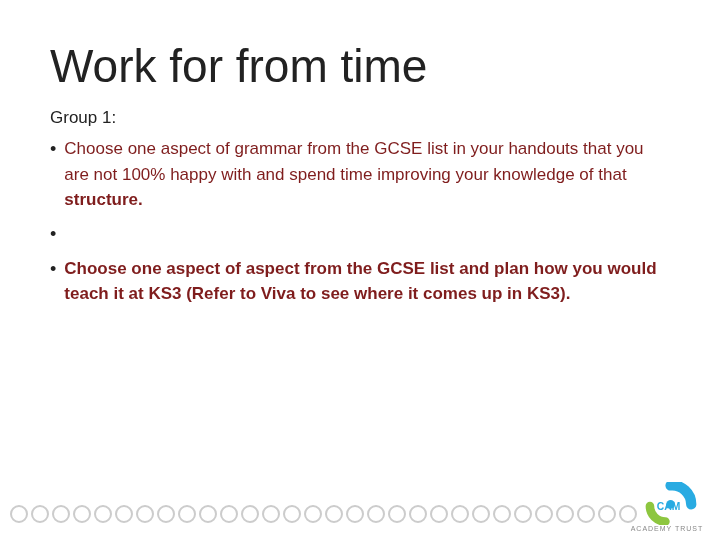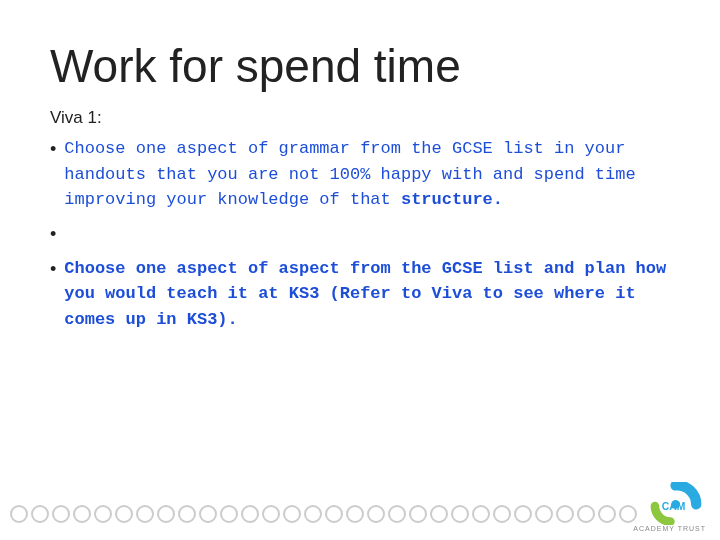--- a/index.html
+++ b/index.html
@@ -51,23 +51,22 @@
     .bullet {
       margin-right: 8px;
       font-size: 18px;
       line-height: 1.5;
       flex-shrink: 0;
       color: #222222;
     }
 
     .bullet-text {
       font-size: 17px;
-      color: #1d4ed8;
+      color: #7f1d1d;
       line-height: 1.5;
-      font-family: Liberation Mono, monospace;
     }
 
     .bullet-text strong {
       font-weight: 700;
     }
 
     .bottom-bar {
       position: absolute;
       bottom: 0;
       left: 0;
@@ -96,34 +95,34 @@
 
     
     .cam-logo {
       position: absolute;
       bottom: 8px;
       right: 12px;
       width: 80px;
       height: 50px;
       display: flex;
       flex-direction: column;
-      align-items: flex-end;
+      align-items: center;
       justify-content: flex-end;
     }
   </style>
 </head>
 <body>
 
 <div class="slide">
 
-  <h1 class="title">Work for spend time</h1>
+  <h1 class="title">Work for from time</h1>
 
   <div class="content-area">
 
-    <div class="group-label">Viva 1:</div>
+    <div class="group-label">Group 1:</div>
 
     <div class="bullet-item">
       <span class="bullet">•</span>
       <span class="bullet-text">
         Choose one aspect of grammar from the GCSE list in your handouts that you are not 100% happy with and spend time improving your knowledge of that <strong>structure.</strong>
       </span>
     </div>
 
     <div class="bullet-item">
       <span class="bullet">•</span>

